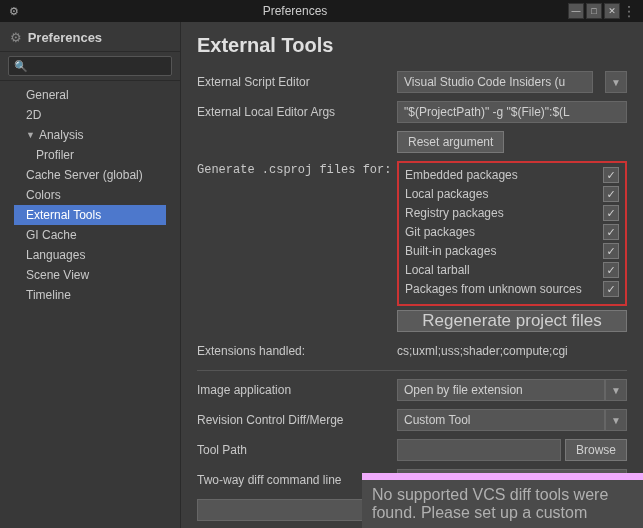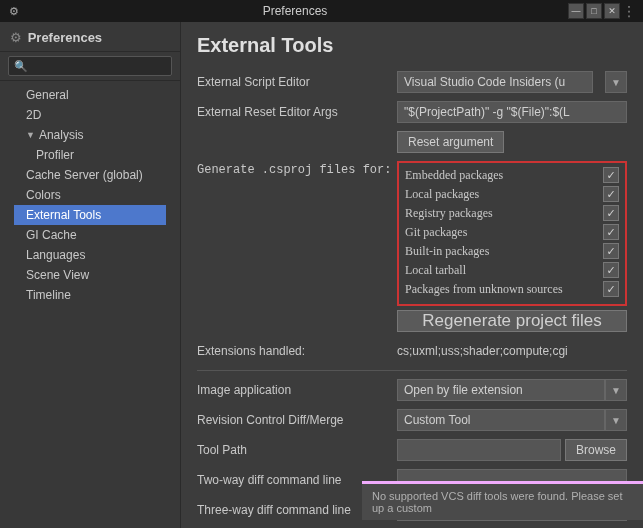--- a/index.html
+++ b/index.html
@@ -214,21 +214,20 @@
       padding: 2px 10px;
       cursor: pointer;
       height: 22px;
       display: inline-flex;
       align-items: center;
     }
     .checkbox-grid {
       border: 2px solid #cc3333;
       padding: 4px;
       margin-bottom: 4px;
-      font-family: Liberation Serif, serif;
     }
     .checkbox-row {
       display: flex;
       align-items: center;
       justify-content: space-between;
       margin-bottom: 3px;
       padding: 0 2px;
     }
     .checkbox-row-label {
       color: #c8c8c8;
@@ -270,26 +269,26 @@
       margin: 8px 0;
     }
 
     .extensions-value {
       color: #c8c8c8;
       font-size: 12px;
     }
 
     .info-bar {
       background: #4a4a4a;
-      border-top: 3px solid #f0abfc;
+      border-top: 7px solid #f0abfc;
       padding: 6px 10px;
-      font-size: 11px;
+      font-size: 16px;
       color: #b0b0b0;
       position: absolute;
-      bottom: 8px;
+      bottom: 0;
       left: 181px;
       right: 0;
     }
 
     .browse-btn {
       background: #5a5a5a;
       border: 1px solid #777;
       color: #d0d0d0;
       font-size: 12px;
       padding: 2px 10px;
@@ -374,21 +373,21 @@
       <div class="form-label">External Script Editor</div>
       <div style="flex:1; display:flex; align-items:center; gap:12px;">
         <div class="text-display" style="flex:1;">Visual Studio Code Insiders (u</div>
         <div class="dropdown" style="width:22px; flex:0 0 22px; padding:0; justify-content:center;">
           <span class="dropdown-arrow">▼</span>
         </div>
       </div>
     </div>
 
     <div class="form-row">
-      <div class="form-label">External Reset Editor Args</div>
+      <div class="form-label">External Local Editor Args</div>
       <div class="text-display" style="flex:1;">"$(ProjectPath)" -g "$(File)":$(L</div>
     </div>
 
     <div class="form-row">
       <div class="form-label"></div>
       <button class="btn">Reset argument</button>
     </div>
 
     <div class="form-row" style="align-items:flex-start;">
       <div class="form-label" style="padding-top:2px;font-family:Liberation Mono, monospace;">Generate .csproj files for:</div>
@@ -461,21 +460,20 @@
         <button class="browse-btn">Browse</button>
       </div>
     </div>
 
     <div class="form-row">
       <div class="form-label">Two-way diff command line</div>
       <div class="text-display" style="flex:1;"></div>
     </div>
 
     <div class="form-row">
-      <div class="form-label">Three-way diff command line</div>
       <div class="text-display" style="flex:1;"></div>
     </div>
 
     <div class="info-bar">
       <span>No supported VCS diff tools were found. Please set up a custom</span>
     </div>
   </div>
 </div>
 
 </body></html>

